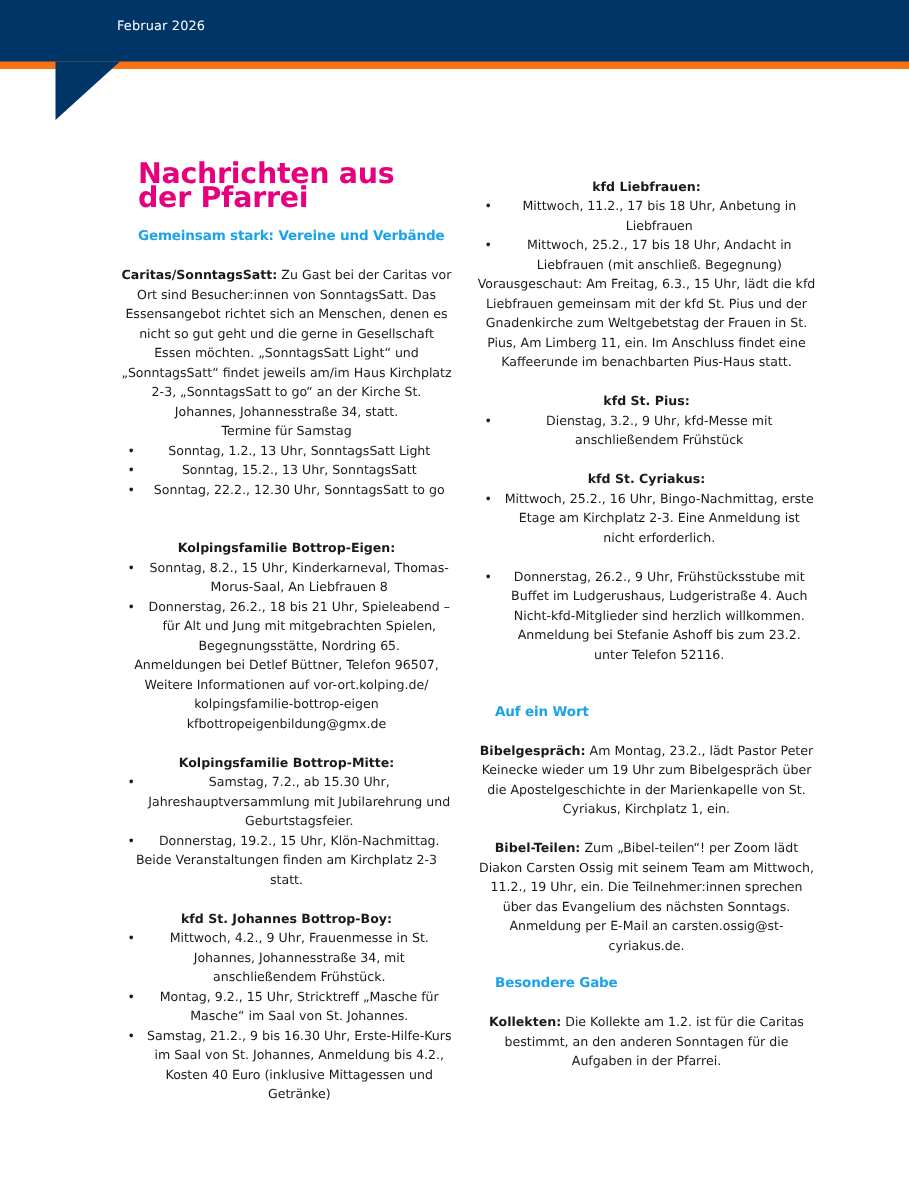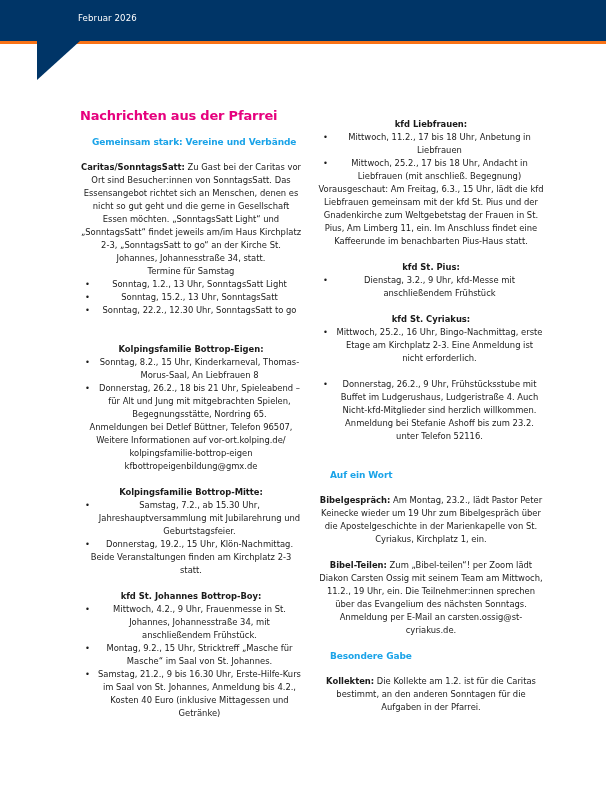--- a/index.html
+++ b/index.html
@@ -5,38 +5,38 @@
     html, body { margin: 0; padding: 0; }
     body {
       width: 606px; height: 802px; position: relative; overflow: hidden;
       background: #ffffff;
       font-family: "DejaVu Sans", sans-serif;
       color: #1a1a1a;
     }
     .topbar {
       position: absolute; left: 0; top: 0; width: 606px; height: 41px;
       background: #003567;
-      border-bottom: 3px solid #f97316;
+      border-bottom: 5px solid #f97316;
     }
     .topbar .date {
       position: absolute; left: 78px; top: 13px;
       color: #ffffff; font-size: 8.6px; letter-spacing: 0.1px;
     }
     .flag {
       position: absolute; left: 37px; top: 41px; width: 0; height: 0;
       border-left: 0 solid transparent;
       border-top: 39px solid #003567;
       border-right: 43px solid transparent;
     }
     .col { position: absolute; top: 102px; font-size: 8.4px; line-height: 13px; }
     .col.left { left: 80px; width: 222px; }
     .col.right { left: 318px; width: 226px; top: 118px; }
     .title {
-      color: #e6007e; font-weight: bold; font-size: 13px; line-height: 16px;
-      margin: 6px 0 12px 0; letter-spacing: -0.2px;
+      color: #e6007e; font-weight: bold; font-size: 19px; line-height: 16px;
+      margin: 6px 0 12px 12px; letter-spacing: -0.2px;
     }
     .sec-head {
       color: #1aa3e8; font-weight: bold; font-size: 9px; line-height: 12px;
       margin: 0 0 13px 12px; letter-spacing: -0.1px;
     }
     .block { margin: 0 0 13px 0; text-align: center; }
     .block.gap { margin-bottom: 26px; }
     .b-title { font-weight: bold; }
     ul { margin: 0; padding: 0 0 0 17px; list-style: none; }
     ul li { position: relative; }

